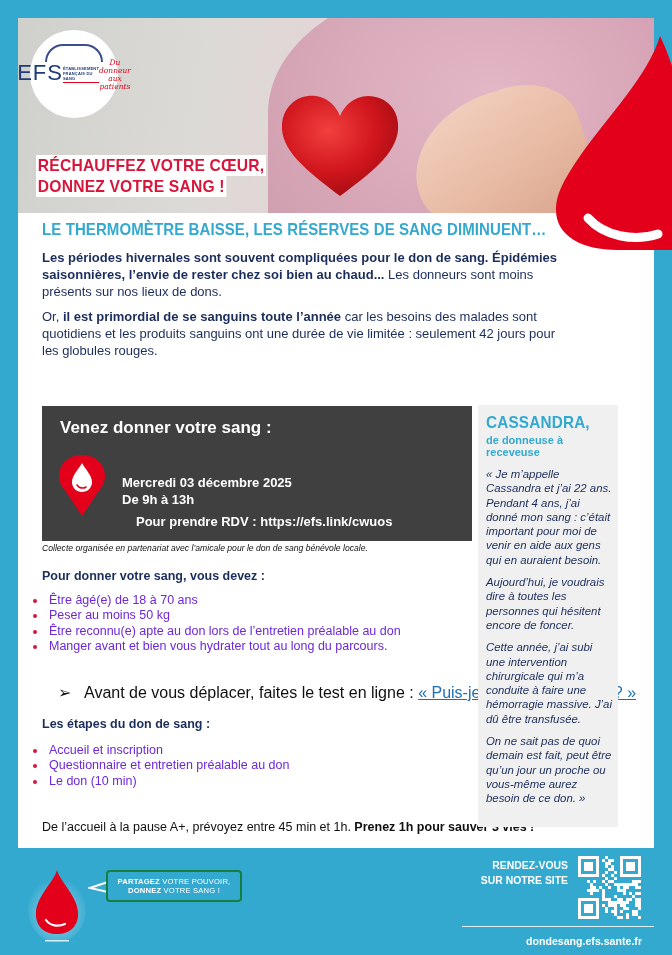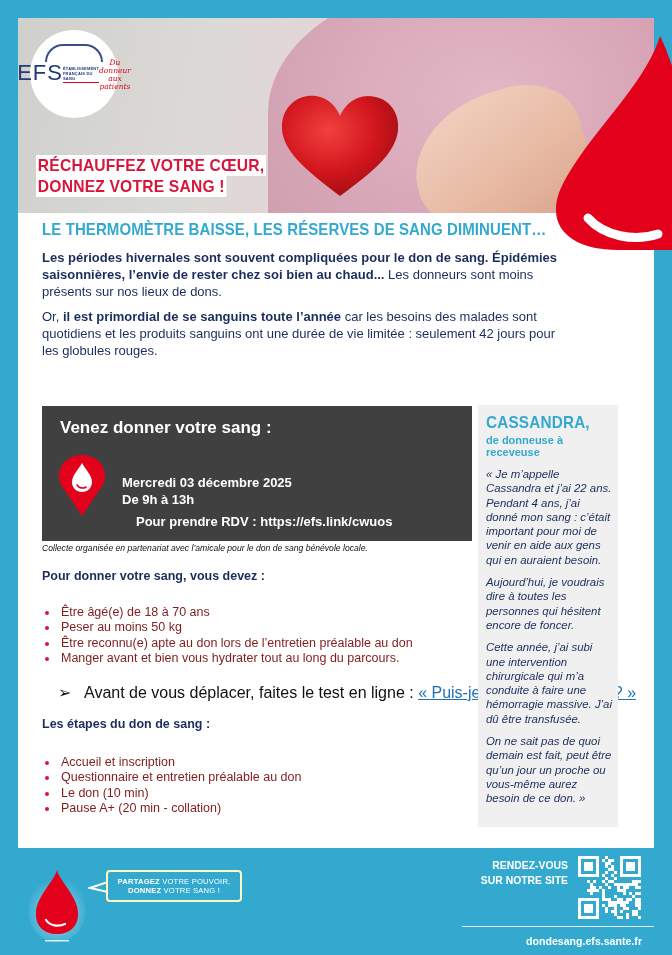--- a/index.html
+++ b/index.html
@@ -70,21 +70,21 @@
     position: absolute; left: 24px; top: 388px; width: 430px; height: 135px;
     background: #404040; color: #fff;
   }
   .event-box .title { position: absolute; left: 18px; top: 12px; font-size: 17px; font-weight: bold; }
   .event-box .pin { position: absolute; left: 16px; top: 48px; width: 48px; height: 62px; }
   .event-box .details { position: absolute; left: 80px; top: 44px; font-size: 13px; font-weight: bold; line-height: 17px; margin-top: 24px; }
   .event-box .rdv { position: absolute; left: 87px; top: 108px; font-size: 13px; font-weight: bold; padding-left: 7px; }
   .partner-note { position: absolute; left: 24px; top: 525px; font-size: 8.6px; font-style: italic; color: #111; }
 
   .req-title { position: absolute; left: 24px; top: 551px; font-size: 12.5px; font-weight: bold; color: #1b2d5c; }
-  ul.bullets { list-style: none; position: absolute; left: 24px; color: #7f1d1d; font-size: 12.5px; line-height: 15.3px; margin-top: 12px; }
+  ul.bullets { list-style: none; position: absolute; left: 12px; color: #6d28d9; font-size: 12.5px; line-height: 15.3px; }
   ul.bullets li { position: relative; padding-left: 19px; }
   ul.bullets li::before { content: ""; position: absolute; left: 3px; top: 6px; width: 4px; height: 4px; border-radius: 50%; background: #d8163c; }
   .req-list { top: 575px; }
   .test-line { position: absolute; left: 40px; top: 665px; font-size: 16px; color: #111; }
   .test-line .arrow { display: inline-block; width: 26px; }
   .test-line a { color: #1f6fb5; text-decoration: underline; }
 
   .steps-title { position: absolute; left: 24px; top: 699px; font-size: 12.5px; font-weight: bold; color: #1b2d5c; }
   .steps-list { top: 725px; }
   .conclusion { position: absolute; left: 24px; top: 802px; font-size: 12.5px; color: #111; }
@@ -95,21 +95,21 @@
     background: #f0f0f0; padding: 8px 6px 0 8px;
   }
   .testimonial .name { color: #33a9d0; font-weight: bold; font-size: 17px; transform: scaleX(0.9); transform-origin: left; letter-spacing: 0.2px; }
   .testimonial .sub { color: #33a9d0; font-size: 11px; font-weight: bold; margin: 1px 0 9px 0; }
   .testimonial p { font-style: italic; color: #1b2d5c; font-size: 11.4px; line-height: 14.3px; margin-bottom: 8px; }
 
   
   .footer-drop { position: absolute; left: 28px; top: 866px; width: 58px; height: 78px; }
   .bubble {
     position: absolute; left: 106px; top: 870px; width: 136px; height: 32px;
-    border: 2px solid #fef9c3; border-radius: 4px;
+    border: 2px solid #15803d; border-radius: 4px;
     color: #fff; font-size: 7.6px; line-height: 9px; text-align: center; padding-top: 5px;
     letter-spacing: 0.2px;
   }
   .bubble b { font-weight: bold; }
   .bubble-tail { position: absolute; left: 88px; top: 880px; width: 20px; height: 14px; }
   .rdv-site { position: absolute; left: 450px; top: 859px; width: 118px; text-align: right; color: #fff; font-weight: bold; font-size: 10.4px; line-height: 14.5px; }
   .qr { position: absolute; left: 578px; top: 856px; width: 63px; height: 63px; }
   .footer-rule { position: absolute; left: 462px; top: 926px; width: 192px; height: 1px; background: #fff; opacity: 0.85; }
   .site-url { position: absolute; left: 462px; top: 935px; width: 180px; text-align: right; color: #fff; font-weight: bold; font-size: 10.6px; }
 </style>
@@ -179,23 +179,25 @@
   </ul>
   <div class="test-line">
     <span class="arrow">➢</span><span>Avant de vous déplacer, faites le test en ligne : </span><a>« Puis-je donner mon sang ? »</a>
   </div>
 
   <div class="steps-title">Les étapes du don de sang :</div>
   <ul class="bullets steps-list">
     <li>Accueil et inscription</li>
     <li>Questionnaire et entretien préalable au don</li>
     <li>Le don (10 min)</li>
-    <li>Pause A+ (20 min - collation)</li>
   </ul>
 
+  <div class="conclusion">
+    <span>De l’accueil à la pause A+, prévoyez entre 45 min et 1h. </span><b>Prenez 1h pour sauver 3 vies !</b>
+  </div>
 
   <aside class="testimonial">
     <div class="name">CASSANDRA,</div>
     <div class="sub">de donneuse à receveuse</div>
     <p>« Je m’appelle Cassandra et j’ai 22 ans. Pendant 4 ans, j’ai donné mon sang : c’était important pour moi de venir en aide aux gens qui en auraient besoin.</p>
     <p>Aujourd’hui, je voudrais dire à toutes les personnes qui hésitent encore de foncer.</p>
     <p>Cette année, j’ai subi une intervention chirurgicale qui m’a conduite à faire une hémorragie massive. J’ai dû être transfusée.</p>
     <p>On ne sait pas de quoi demain est fait, peut être qu’un jour un proche ou vous-même aurez besoin de ce don. »</p>
   </aside>
 </div>

